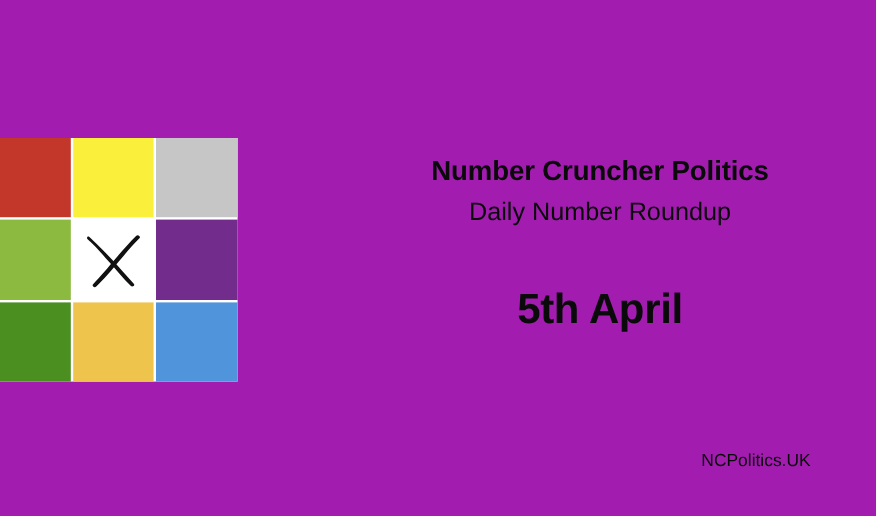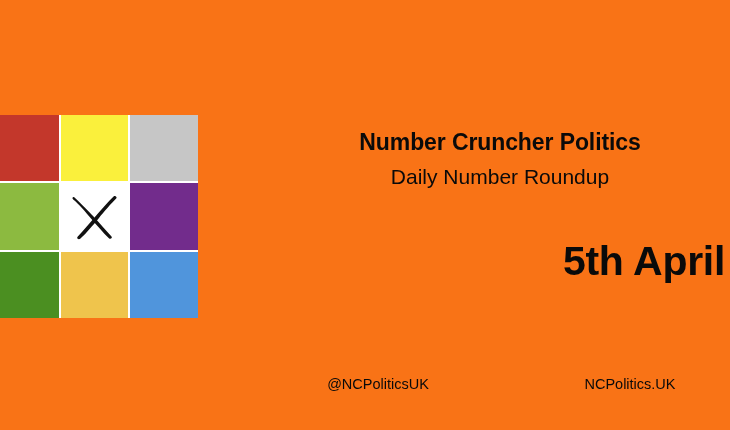--- a/index.html
+++ b/index.html
@@ -14,21 +14,21 @@
     font-family: "Liberation Sans", sans-serif;
     color: #0a0a0a;
     overflow: hidden;
     position: relative;
     -webkit-font-smoothing: antialiased;
   }
 
   .slide {
     position: absolute;
     inset: 0;
-    background: #f97316;
+    background: #a21caf;
     text-decoration: underline;
   }
 
   
   .logo {
     position: absolute;
     left: -9px;
     top: 115px;
     width: 207px;
     height: 203px;
@@ -71,26 +71,25 @@
     letter-spacing: -0.1px;
     margin: 0;
   }
   .subtitle {
     font-size: 21px;
     font-weight: normal;
     line-height: 1.3;
     margin: 6px 0 0 0;
   }
   .date-line {
-    font-size: 41px;
+    font-size: 35px;
     font-weight: bold;
     line-height: 1.1;
     letter-spacing: -0.3px;
     margin: 48px 0 0 0;
-    text-align: right;
   }
 
   
   .footer {
     position: absolute;
     left: 0;
     top: 374px;
     width: 730px;
     height: 24px;
   }
@@ -140,17 +139,16 @@
     <div class="logo-cell" style="background: rgb(80, 149, 220);"></div>
   </div>
 
   <div class="headline-block">
     <h1 class="title">Number Cruncher Politics</h1>
     <h2 class="subtitle">Daily Number Roundup</h2>
     <div class="date-line">5th April</div>
   </div>
 
   <div class="footer">
-    <span class="footer-item footer-handle">@NCPoliticsUK</span>
     <span class="footer-item footer-site">NCPolitics.UK</span>
   </div>
 
 </div>
 
 </body></html>

